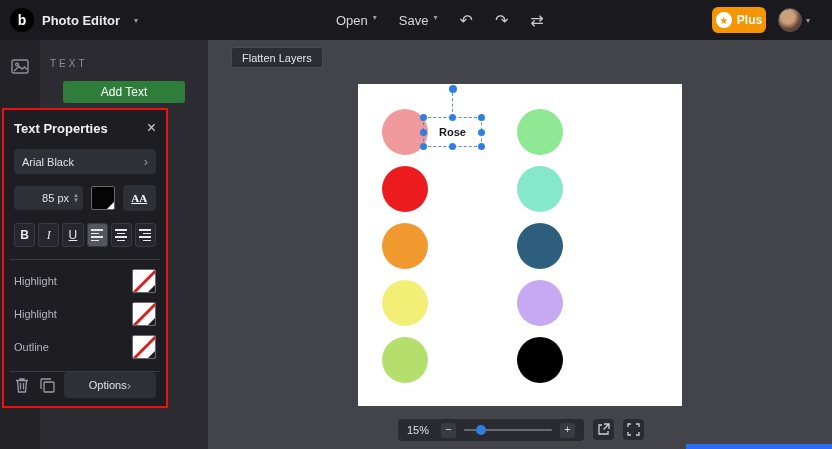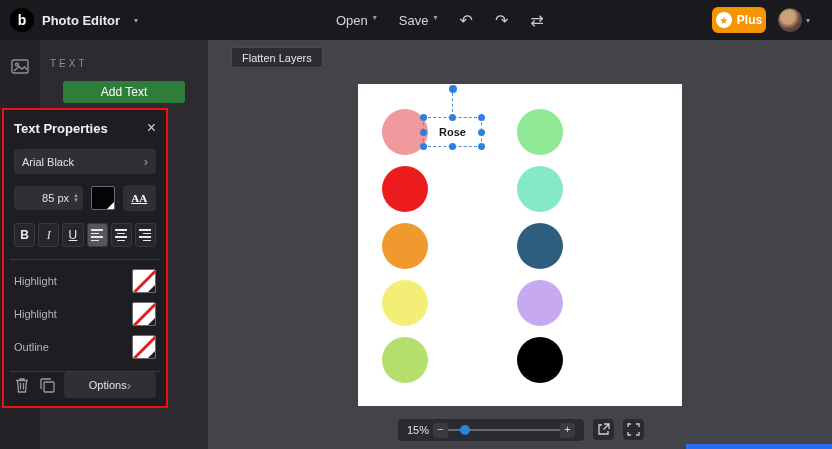--- a/index.html
+++ b/index.html
@@ -126,21 +126,21 @@
   .handle { position:absolute; width:7px; height:7px; border-radius:50%;
     background:#2f7fe0; z-index:2; }
   .rotline { position:absolute; left:94px; top:9px; width:0; height:24px;
     border-left:1px dashed #4a90e2; }
   .rothandle { position:absolute; left:91px; top:1px; width:8px; height:8px;
     border-radius:50%; background:#2f7fe0; cursor:grab; }
 
   
   .zoombar { position:absolute; left:190px; top:379px; width:186px; height:22px;
     background:#2a2a31; border-radius:4px; display:flex; align-items:center;
-    padding:0 9px; }
+    gap:8px; padding:0 9px; }
   .zoomlevel { font-size:11px; color:#e2e2e6; min-width:26px; }
   .zbtn { width:15px; height:15px; background:#3a3a42; border-radius:3px;
     color:#d8d8dc; font-size:11px; line-height:13px; text-align:center;
     cursor:pointer; }
   .slider { position:relative; flex:1; height:14px; cursor:pointer; }
   .slider .track { position:absolute; left:0; right:0; top:6px; height:2px;
     background:#6a6a72; border-radius:1px; }
   .slider .thumb { position:absolute; left:12px; top:2px; width:10px; height:10px;
     border-radius:50%; background:#2f7fe0; cursor:grab; }
   .cornerbtn { position:absolute; top:379px; width:21px; height:21px;

